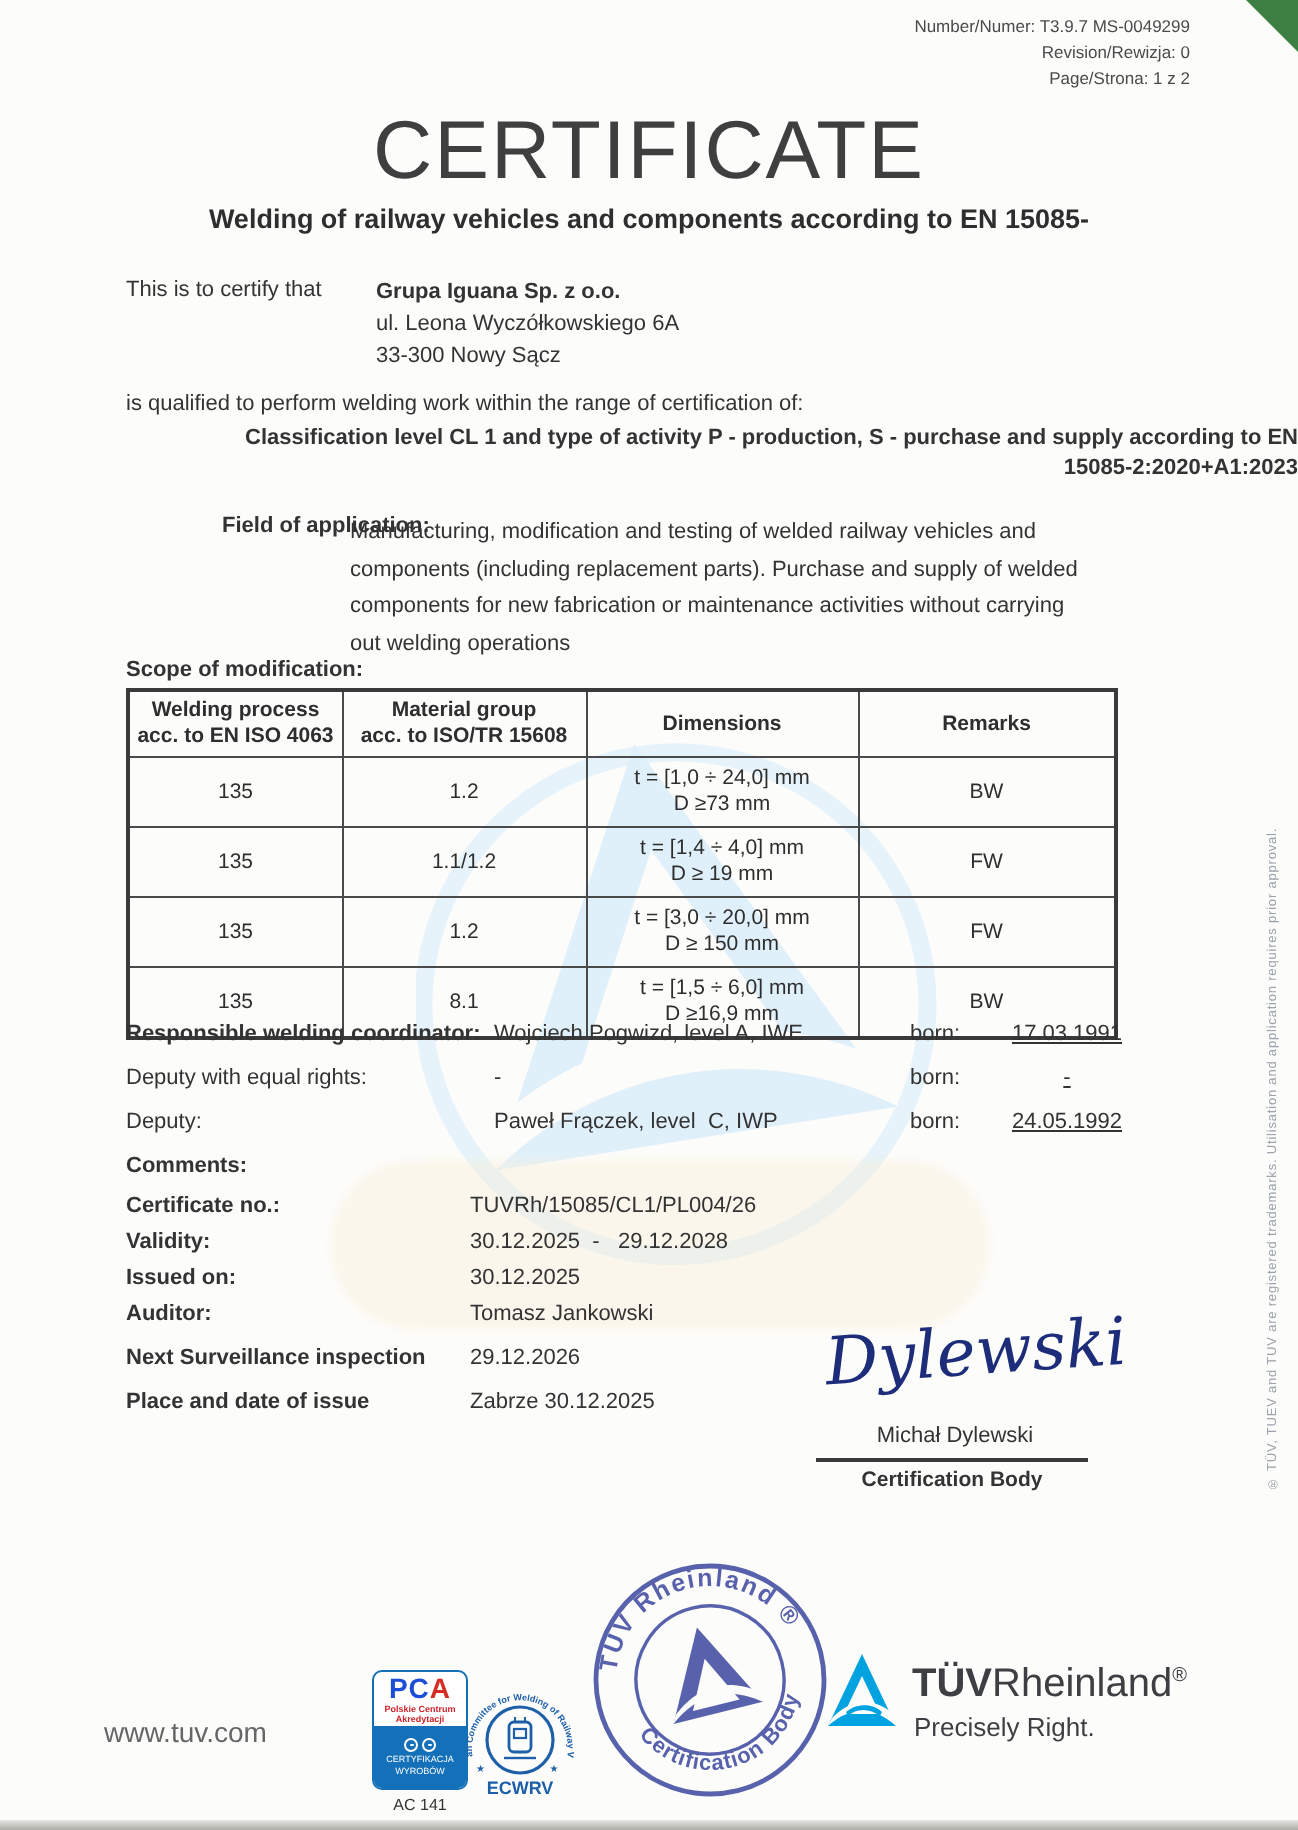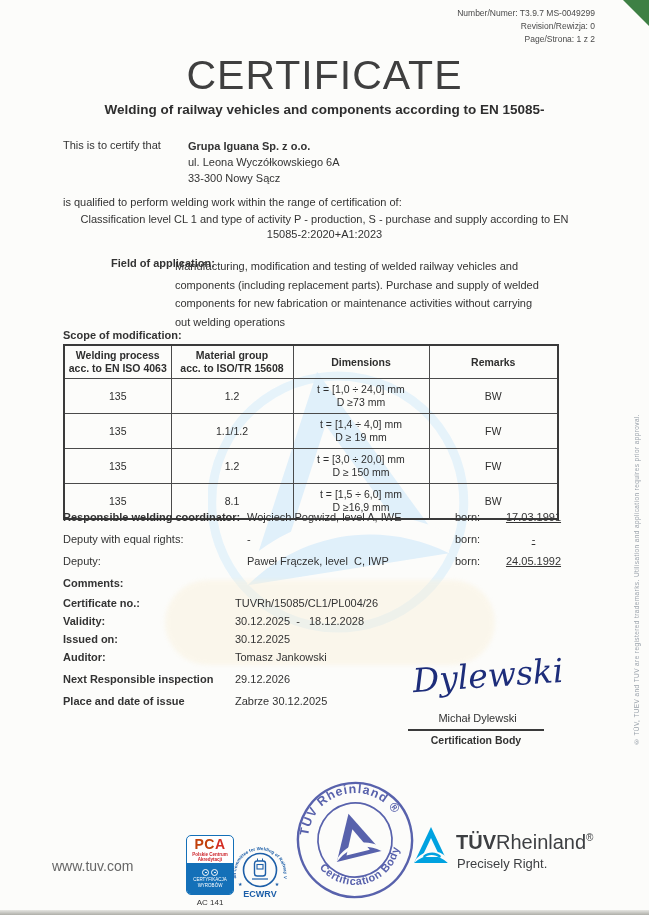--- a/index.html
+++ b/index.html
@@ -11,21 +11,21 @@
   
   .title{left:0;right:0;top:52px;text-align:center;font-size:41px;font-weight:400;
          color:#3f3f3f;letter-spacing:1px;}
   .subtitle{left:0;right:0;top:101px;text-align:center;font-size:13.5px;font-weight:bold;
             line-height:18px;color:#2e2e2e;}
   .body-txt{font-size:11px;color:#333;}
   .b{font-weight:bold;}
   .certify-label{left:63px;top:139px;}
   .company{left:188px;top:138px;line-height:16px;}
   .qual-intro{left:63px;top:196px;}
-  .qual-class{left:0;right:0;top:212px;text-align:center;font-weight:normal;line-height:15px;}
+  .qual-class{left:0;right:0;top:212px;text-align:right;font-weight:bold;line-height:15px;}
   .field-label{left:63px;top:257px;font-weight:bold;padding-left:48px;}
   .field-text{left:175px;top:257px;width:372px;line-height:18.5px;}
   .scope-label{left:63px;top:329px;font-weight:bold;}
   
   table.scope{position:absolute;left:63px;top:344px;width:494px;border-collapse:collapse;
               table-layout:fixed;font-size:10.5px;color:#2e2e2e;background:transparent;}
   table.scope th,table.scope td{border:1px solid #4a4a4a;text-align:center;vertical-align:middle;
               padding:2px 2px;line-height:13px;}
   table.scope{border:2px solid #3a3a3a;}
   table.scope thead th{font-weight:bold;height:28px;}
@@ -45,21 +45,21 @@
   .sig-line{left:408px;top:729px;width:136px;border-top:2px solid #3a3a3a;height:0;}
   .sig-role{left:405px;top:734px;width:142px;text-align:center;font-size:10.5px;font-weight:bold;}
   
   .sidenote{right:9px;top:415px;height:330px;writing-mode:vertical-rl;transform:rotate(180deg);
             font-size:6.5px;color:#9aa2ab;white-space:nowrap;letter-spacing:0.4px;}
   
   .website{left:52px;top:858px;font-size:14px;color:#666;}
   .pca{left:186px;top:835px;width:48px;height:60px;box-sizing:border-box;border:1.5px solid #1470b8;
        border-radius:5px;background:#fff;overflow:hidden;display:flex;flex-direction:column;align-items:center;}
   .pca-word{font-size:14px;font-weight:bold;line-height:15px;margin-top:1px;letter-spacing:0.5px;}
-  .pca-pc{color:#c2410c;} .pca-a{color:#d42e24;}
+  .pca-pc{color:#1d4ed8;} .pca-a{color:#d42e24;}
   .pca-org{font-size:4.5px;color:#cc2229;text-align:center;line-height:5px;margin:0 2px 1px 2px;font-weight:bold;}
   .pca-cert{background:#1470b8;color:#fff;width:100%;flex:1;display:flex;flex-direction:column;
             align-items:center;justify-content:center;font-size:4.5px;line-height:6px;text-align:center;}
   .gear-row{display:flex;gap:2px;margin-bottom:1px;}
   .gear{width:7px;height:7px;border:1px solid #fff;border-radius:50%;box-sizing:border-box;position:relative;}
   .gear::after{content:"";position:absolute;left:2px;top:2px;width:1.5px;height:1.5px;background:#fff;border-radius:50%;}
   .pca-code{left:186px;top:898px;width:48px;text-align:center;font-size:8px;color:#333;}
   .brand-text{left:456px;top:831px;font-size:20px;color:#3d3f42;white-space:nowrap;}
   .brand-text .bld{font-weight:bold;text-align:right;}
   .brand-text .reg{font-size:10px;vertical-align:super;}
@@ -201,32 +201,32 @@
     <span class="pbv">24.05.1992</span>
   </div>
   <div class="abs body-txt b" style="left:63px;top:577px;">Comments:</div>
 
   <div class="abs drow" style="top:597px;">
     <span class="b">Certificate no.:</span>
     <span class="dv">TUVRh/15085/CL1/PL004/26</span>
   </div>
   <div class="abs drow" style="top:615px;">
     <span class="b">Validity:</span>
-    <span class="dv">30.12.2025  -   18.12.2028</span>
+    <span class="dv">30.12.2025  -   29.12.2028</span>
   </div>
   <div class="abs drow" style="top:633px;">
     <span class="b">Issued on:</span>
     <span class="dv">30.12.2025</span>
   </div>
   <div class="abs drow" style="top:651px;">
     <span class="b">Auditor:</span>
     <span class="dv">Tomasz Jankowski</span>
   </div>
   <div class="abs drow" style="top:673px;">
-    <span class="b">Next Responsible inspection</span>
+    <span class="b">Next Surveillance inspection</span>
     <span class="dv">29.12.2026</span>
   </div>
   <div class="abs drow" style="top:695px;">
     <span class="b">Place and date of issue</span>
     <span class="dv">Zabrze 30.12.2025</span>
   </div>
 
   <div class="abs sig-script">Dylewski</div>
   <div class="abs sig-name">Michał Dylewski</div>
   <div class="abs sig-line"></div>

